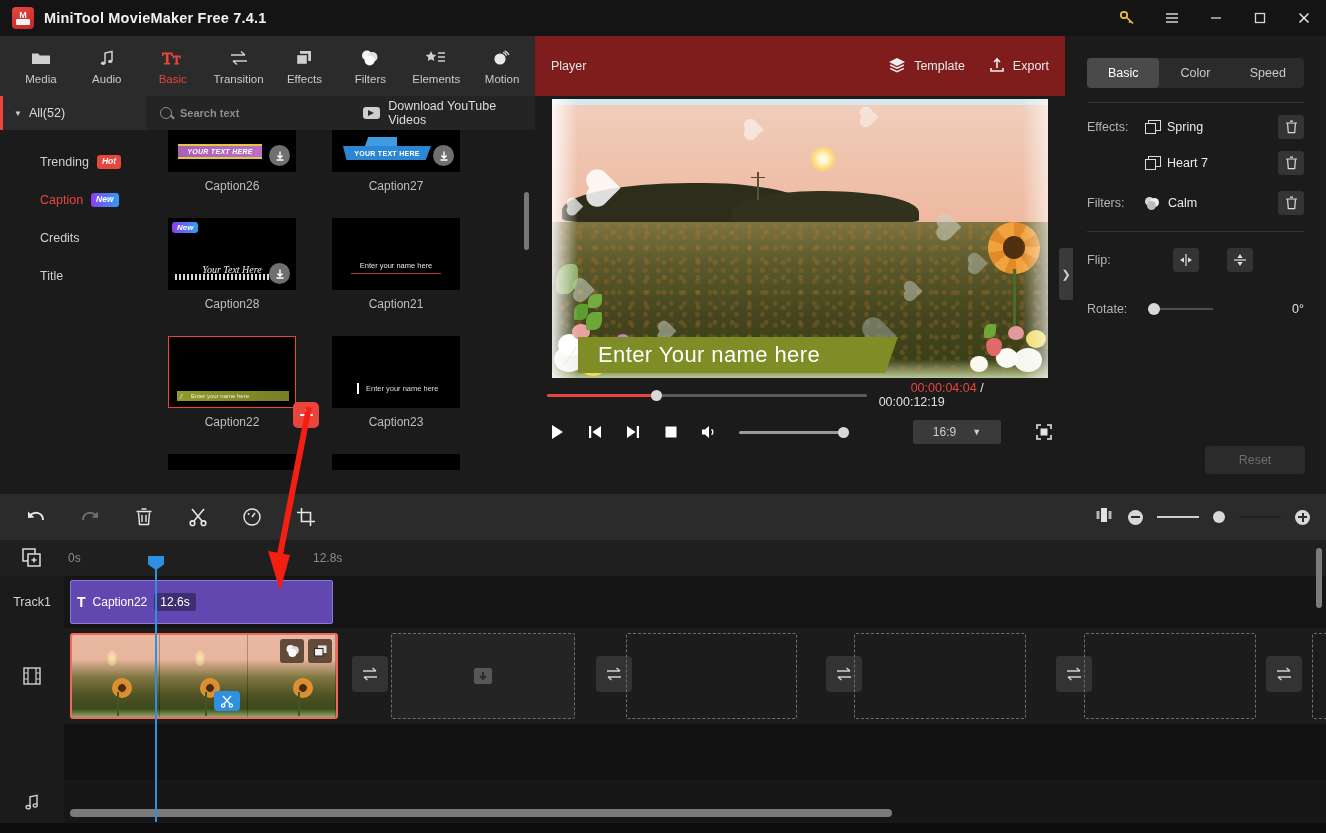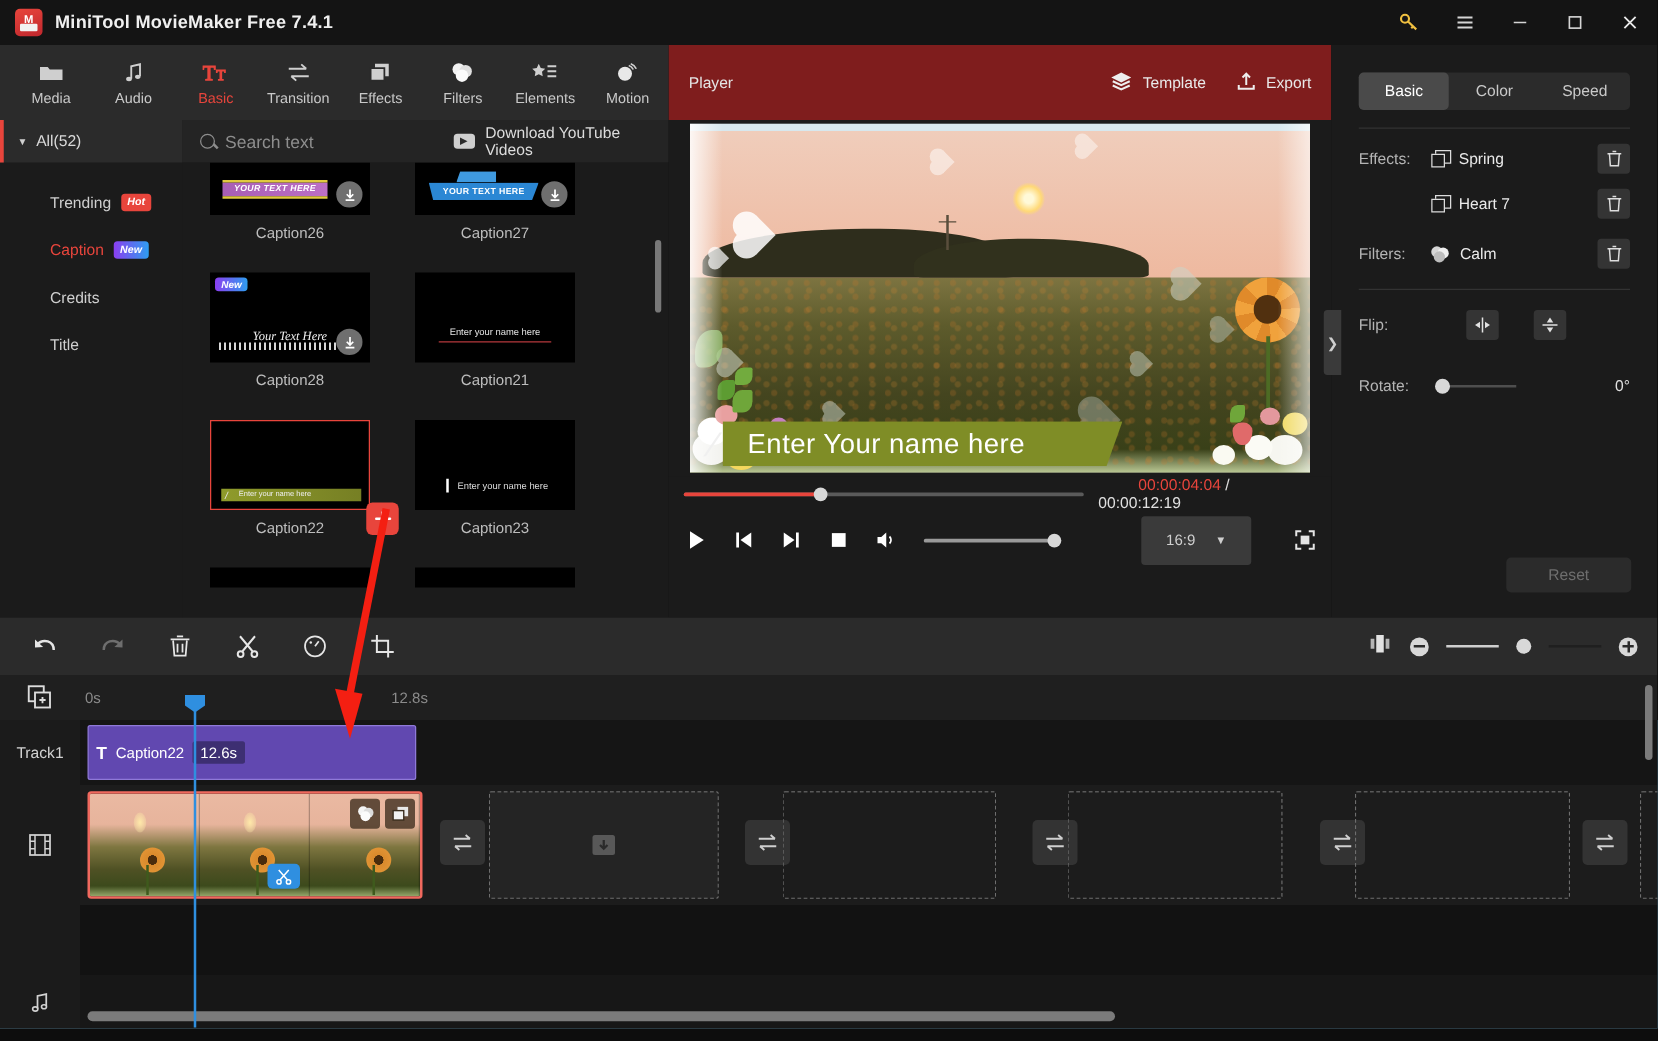--- a/index.html
+++ b/index.html
@@ -61,21 +61,21 @@
     padding-left:14px; font-size:12.5px; color:#dadada; position:relative;
   }
   #allRow::before{ content:""; position:absolute; left:0; top:0; bottom:0; width:3px; background:#e8453c; }
   #allRow .caret{ font-size:8px; margin-right:7px; color:#cfcfcf; }
   #searchRow{
     flex:1; background:#242424; display:flex; align-items:center; position:relative;
   }
   #searchBox{ display:flex; align-items:center; gap:8px; padding-left:14px; width:200px;}
   #searchBox .mag{ width:12px;height:12px;border:1.8px solid #8d8d8d;border-radius:50%;position:relative;flex:none;}
   #searchBox .mag::after{content:"";position:absolute;width:5px;height:1.8px;background:#8d8d8d;transform:rotate(45deg);right:-4px;bottom:0px;}
-  #searchBox .ph{ font-size:14px; color:#8d8d8d; }
+  #searchBox .ph{ font-size:11px; color:#8d8d8d;font-weight:bold; }
   #ytBtn{ display:flex; align-items:center; gap:8px; margin-left:20px; font-size:12.5px; color:#dcdcdc;}
   #ytBtn .ytic{
     width:17px;height:12px;background:#cfcfcf;border-radius:3px;position:relative;flex:none;
   }
   #ytBtn .ytic::after{ content:""; position:absolute; left:5px; top:3px;
     border-left:6px solid #2b2b2b;border-top:3.2px solid transparent;border-bottom:3.2px solid transparent;}
 
   #leftBody{ flex:1; display:flex; overflow:hidden; }
   #cats{ width:146px; background:#1b1b1b; padding-top:13px; }
   .cat{
@@ -215,21 +215,21 @@
   #pknob{ position:absolute; width:11px;height:11px;border-radius:50%;background:#d8d8d8; top:-4px; }
   #times{ font-size:12.5px; }
   #times .cur{ color:#e8453c;margin-left:32px; }
   #times .tot{ color:#e0e0e0; }
 
   #ctrlRow{ height:46px; display:flex; align-items:center; padding:0 12px; gap:18px; }
   .pbtn{ width:20px;height:20px;display:flex;align-items:center;justify-content:center;}
   #volTrack{ width:110px;height:3px;background:#9a9a9a;border-radius:2px;position:relative;margin-left:2px;}
   #volKnob{ position:absolute; right:0; top:-4px; width:11px;height:11px;border-radius:50%;background:#d8d8d8;}
   #ratio{
-    margin-left:auto; width:88px;height:39px;background:#3a3a3a;border-radius:3px;
+    margin-left:auto; width:88px;height:24px;background:#3a3a3a;border-radius:3px;
     display:flex; align-items:center; justify-content:center; gap:16px;
     font-size:12px; color:#cfcfcf; position:relative;
   }
   #ratio .cv{ font-size:9px; }
   #fs{ width:18px;height:18px;margin-left:16px; position:relative; }
 
   #collapseTab{
     position:absolute; left:1059px; top:248px; width:14px; height:52px;
     background:#3a3a3a; border-radius:3px 0 0 3px; display:flex; align-items:center;
     justify-content:center; color:#cfcfcf; font-size:11px; z-index:10;

